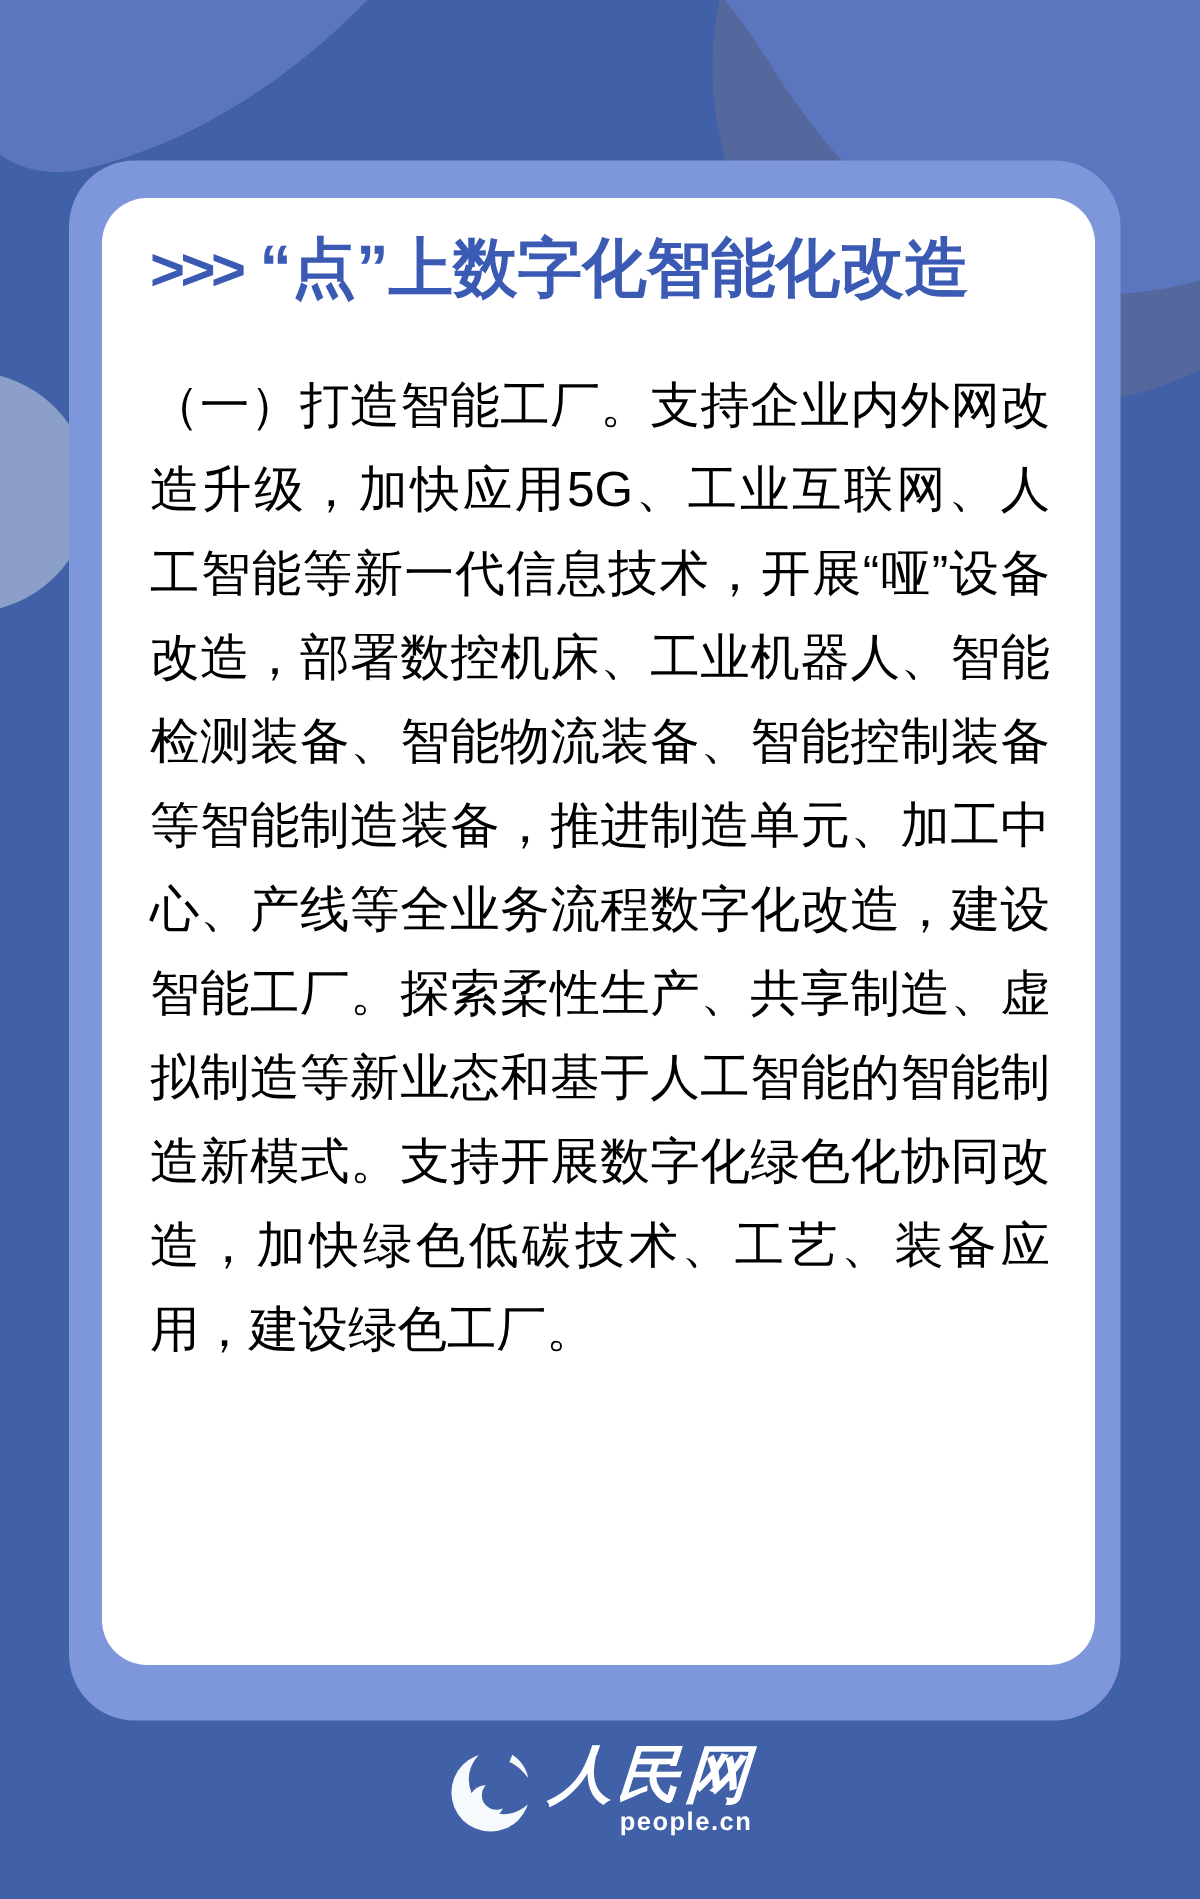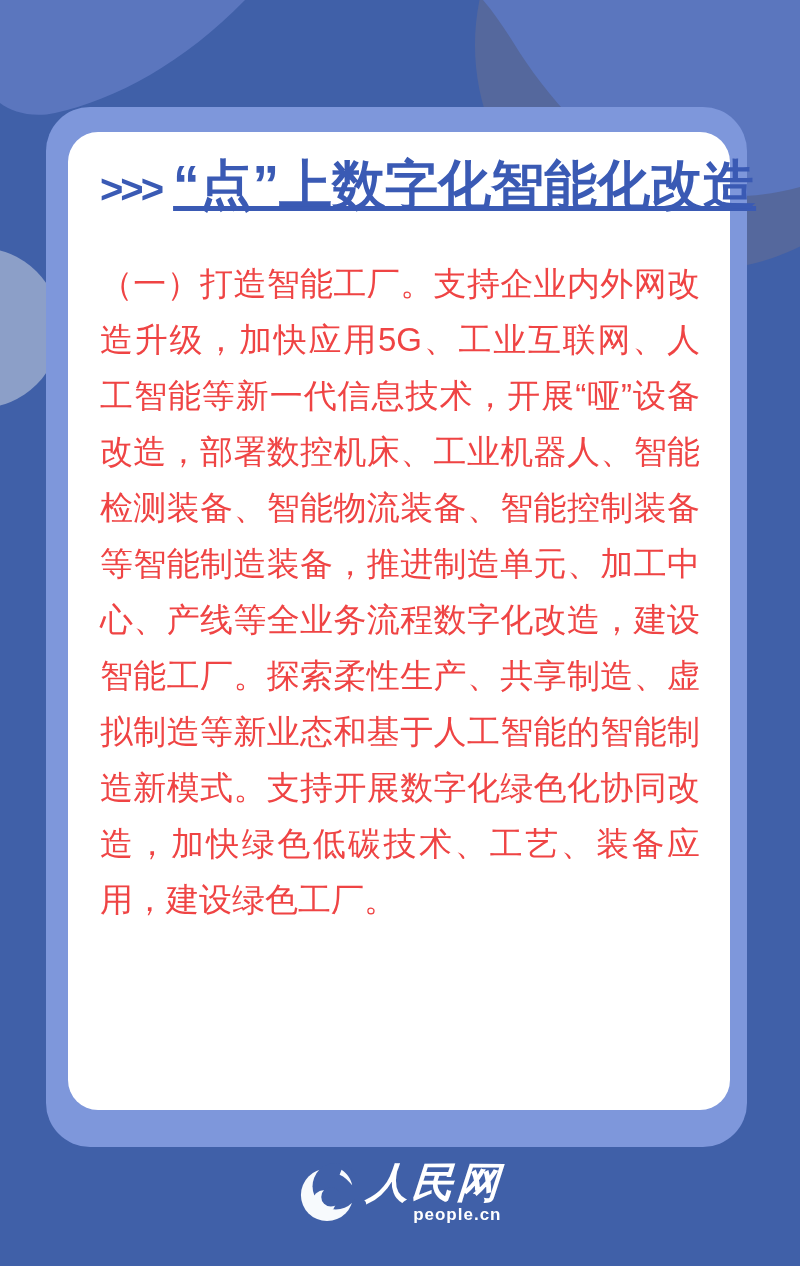--- a/index.html
+++ b/index.html
@@ -31,27 +31,26 @@
     white-space:nowrap;
     letter-spacing:0px;
   }
   .title-arrows{
     font-size:40px;
     letter-spacing:-3px;
     margin-right:12px;
     font-weight:900;
   }
   .title-text{
-    font-size:53px;
+    font-size:43px;
     font-weight:900;
-    text-decoration:underline;
   }
   .body-text{
     margin-top:34px;
-    color:#ef4444;
+    color:#000000;
     font-size:33px;
     line-height:56px;
     text-align:justify;
     text-justify:inter-ideograph;
   }
   .body-text p{margin:0;}
 
   .footer-logo{
     position:absolute;left:0;top:1162px;width:800px;
     display:flex;justify-content:center;align-items:center;

